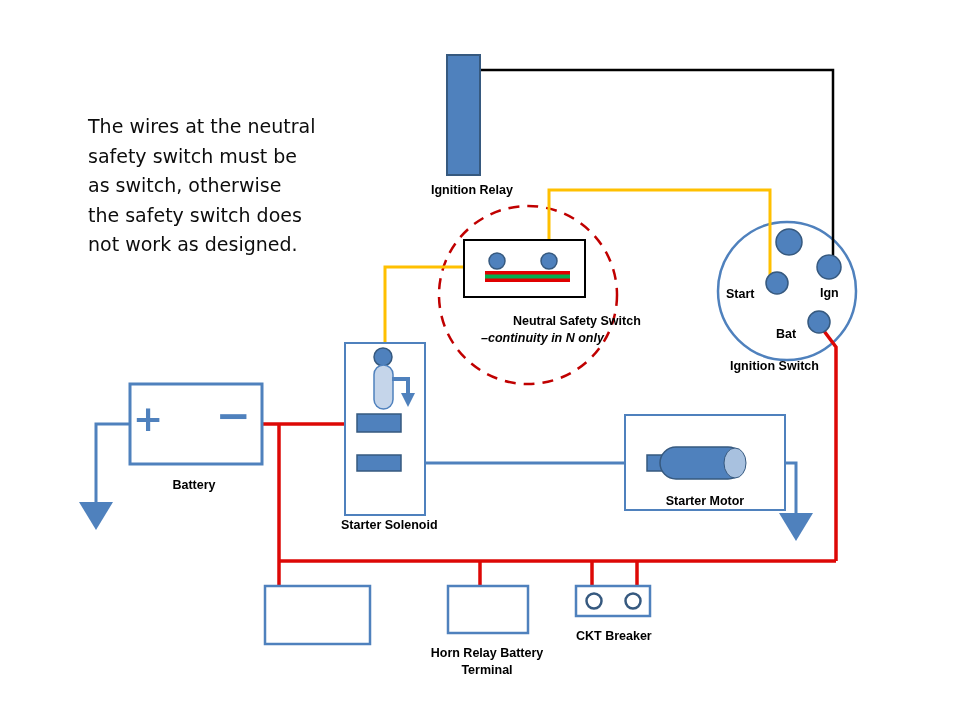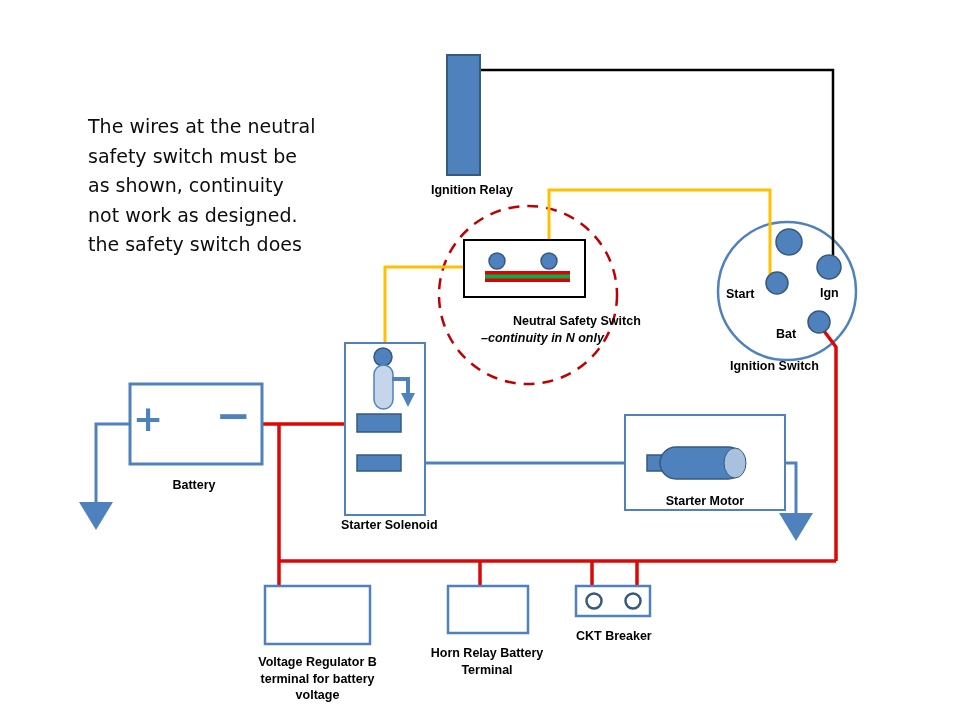--- a/index.html
+++ b/index.html
@@ -87,48 +87,43 @@
     <rect x="265" y="586" width="105" height="58" fill="#ffffff" stroke="#4f81bd" stroke-width="2.5"></rect>
     <rect x="448" y="586" width="80" height="47" fill="#ffffff" stroke="#4f81bd" stroke-width="2.5"></rect>
     <rect x="576" y="586" width="74" height="30" fill="#ffffff" stroke="#4f81bd" stroke-width="2.5"></rect>
     <circle cx="594" cy="601" r="7.5" fill="#ffffff" stroke="#36597f" stroke-width="2.5"></circle>
     <circle cx="633" cy="601" r="7.5" fill="#ffffff" stroke="#36597f" stroke-width="2.5"></circle>
   </svg>
 
   <div class="note">
     <div>The wires at the neutral</div>
     <div>safety switch must be</div>
-    <div>as shown, continuity</div>
+    <div>as switch, otherwise</div>
+    <div>the safety switch does</div>
     <div>not work as designed.</div>
-    <div>the safety switch does</div>
   </div>
 
   <div class="lbl" style="left:431px; top:182px;">Ignition Relay</div>
 
   <div class="lbl" style="left:493px; top:313px;margin-left:20px;">Neutral Safety Switch</div>
   <div class="lbl" style="left:481px; top:330px;font-style:italic;">–continuity in N only</div>
 
   <div class="lbl" style="left:726px; top:286px; width:40px; ">Start</div>
   <div class="lbl" style="left:820px; top:285px;">Ign</div>
   <div class="lbl" style="left:776px; top:326px;">Bat</div>
   <div class="lbl" style="left:730px; top:358px;">Ignition Switch</div>
 
   <span class="battery-sign plus">+</span>
   <span class="battery-sign minus">−</span>
   <div class="lbl center" style="left:148px; top:477px; width:92px;">Battery</div>
 
   <div class="lbl" style="left:341px; top:517px;">Starter Solenoid</div>
 
   <div class="lbl center" style="left:645px; top:493px; width:120px;">Starter Motor</div>
 
-  <div class="lbl center" style="left:250px; top:654px; width:135px;">
-    <div>Voltage Regulator B</div>
-    <div>terminal for battery</div>
-    <div>voltage</div>
-  </div>
 
   <div class="lbl center" style="left:422px; top:645px; width:130px;text-align:center;">
     <div>Horn Relay Battery</div>
     <div>Terminal</div>
   </div>
 
   <div class="lbl" style="left:576px; top:628px;">CKT Breaker</div>
 
 </div>
 

